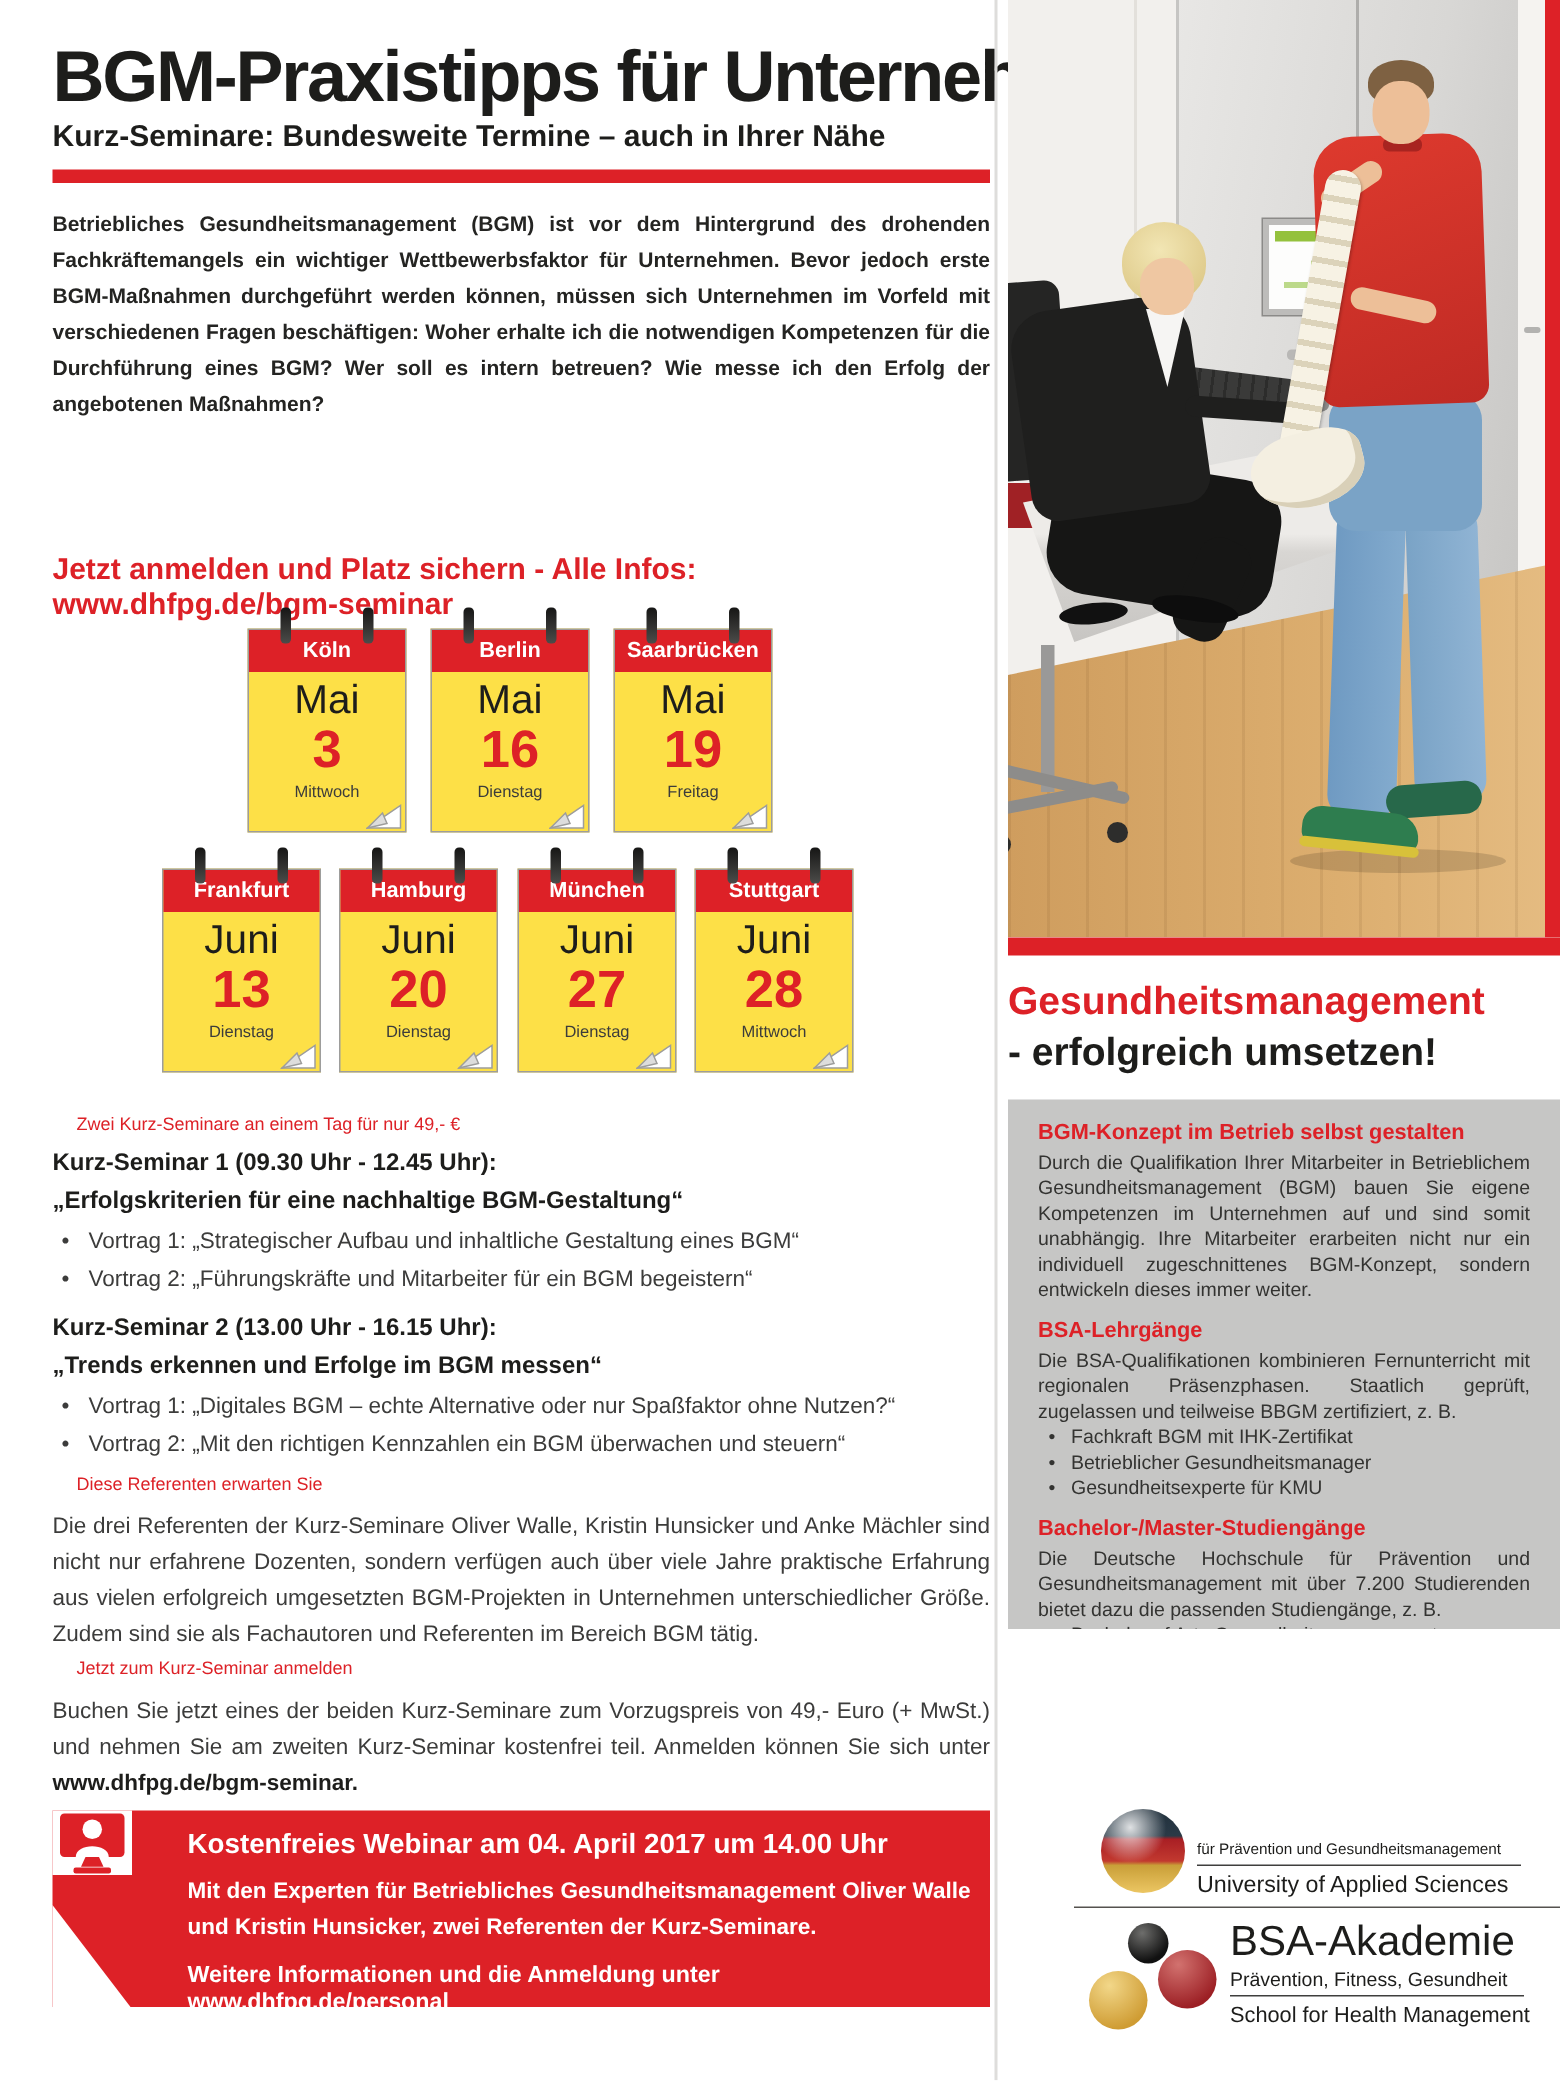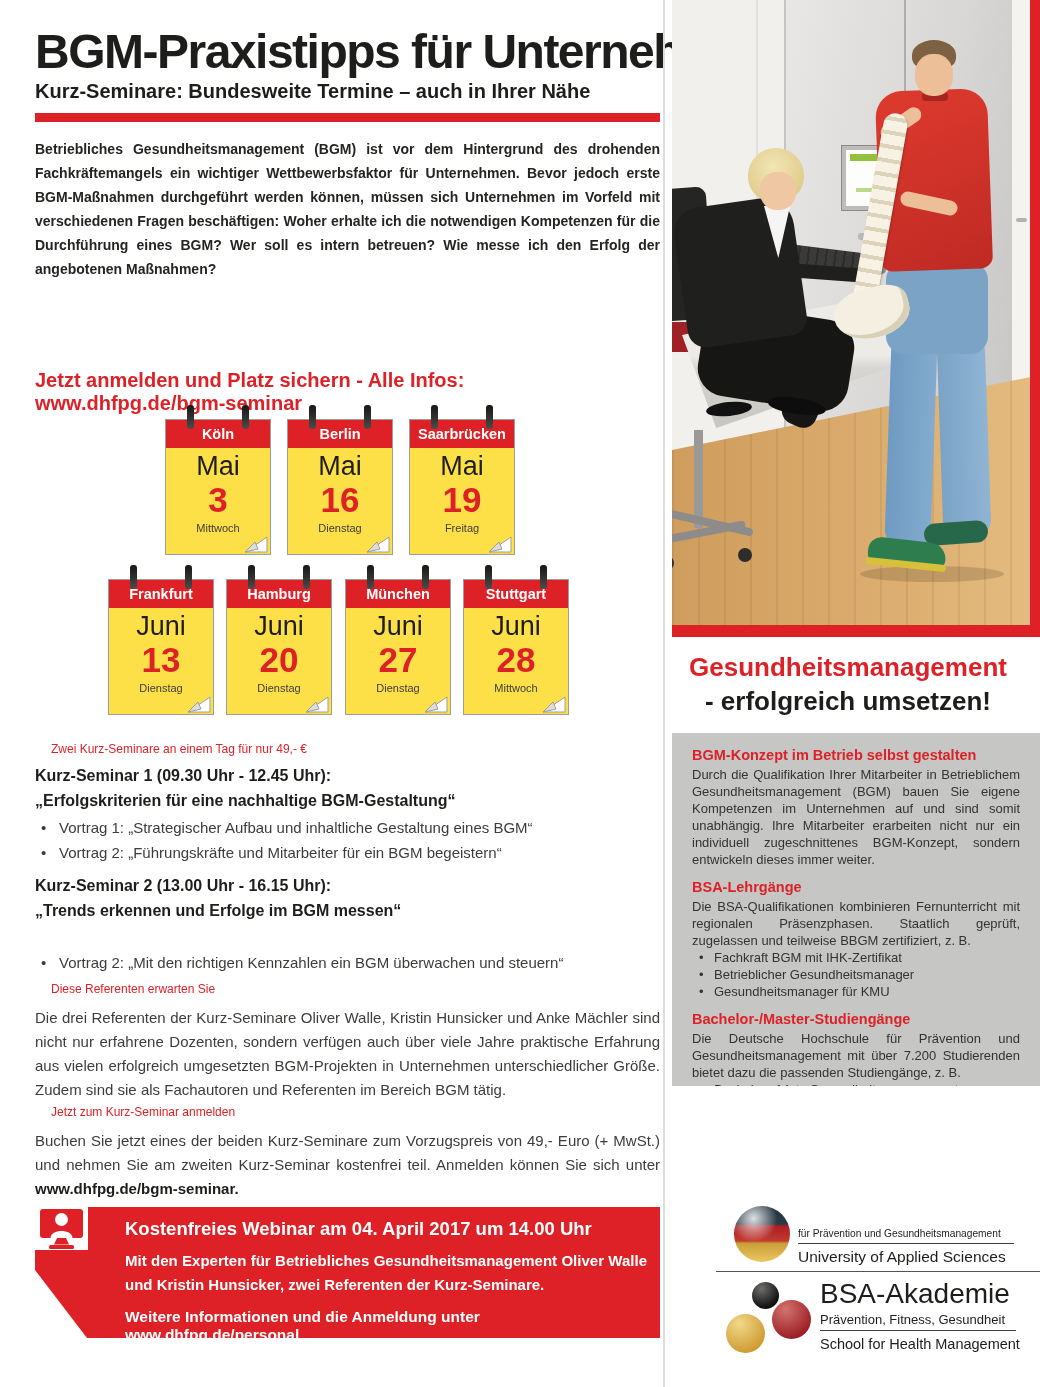--- a/index.html
+++ b/index.html
@@ -101,21 +101,21 @@
   .ph-pelvis{left:162px;top:288px;width:76px;height:50px;background:#f4efe1;border-radius:50% 40% 55% 60%;transform:rotate(-14deg);box-shadow:inset -5px -5px 0 #d9d0b8}
   .ph-m-hips{left:214px;top:262px;width:102px;height:92px;background:#7aa3c6;border-radius:18px}
   .ph-m-leg1{left:216px;top:336px;width:46px;height:210px;background:linear-gradient(90deg,#6f9ac2,#83abce);border-radius:16px;transform:rotate(2deg)}
   .ph-m-leg2{left:268px;top:336px;width:48px;height:200px;background:linear-gradient(90deg,#7aa3c6,#90b4d4);border-radius:16px;transform:rotate(-2deg)}
   .ph-m-shoe1{left:196px;top:540px;width:78px;height:26px;background:#2e7d4f;border-radius:14px 18px 10px 10px;transform:rotate(6deg)}
   .ph-m-sole1{left:194px;top:561px;width:80px;height:7px;background:#d8c13a;border-radius:4px;transform:rotate(6deg)}
   .ph-m-shoe2{left:252px;top:522px;width:64px;height:22px;background:#27684a;border-radius:12px;transform:rotate(-4deg)}
   .ph-shadow{left:188px;top:566px;width:144px;height:16px;background:rgba(0,0,0,.14);border-radius:50%}
 
   .sredbar{position:absolute;left:0;top:625px;width:368px;height:12px;background:var(--red)}
-  .shead{position:absolute;left:0;top:650px;width:368px;text-align:center;padding-right:16px;line-height:34px;font-weight:bold;font-size:26px}
+  .shead{position:absolute;left:0;top:650px;width:368px;text-align:left;padding-right:16px;line-height:34px;font-weight:bold;font-size:26px}
   .shead .l1{color:var(--red)}
   .shead .l2{color:var(--ink)}
 
   .graybox{position:absolute;left:0;top:733px;width:368px;height:353px;background:var(--gray);padding:14px 20px 0 20px;overflow:hidden}
   .g-title{font-size:14.5px;font-weight:bold;color:var(--red);margin-bottom:3px}
   .g-para{font-size:13px;line-height:17px;text-align:justify;color:#333331}
   .g-gap{height:11px}
   .g-bullet{position:relative;font-size:13px;line-height:17px;padding-left:22px;color:#333331}
   .g-bullet::before{content:"•";position:absolute;left:7px}
   .g-contact{font-size:14.5px;font-weight:bold;color:var(--ink);margin-top:13px}
@@ -254,20 +254,21 @@
     </div>
 
     <div class="red-h" style="top:742px">Zwei Kurz-Seminare an einem Tag für nur 49,- €</div>
     <div class="blk-h" style="top:767px">Kurz-Seminar 1 (09.30 Uhr - 12.45 Uhr):</div>
     <div class="blk-h" style="top:792px">„Erfolgskriterien für eine nachhaltige BGM-Gestaltung“</div>
     <div class="vbullet" style="top:818px">Vortrag 1: „Strategischer Aufbau und inhaltliche Gestaltung eines BGM“</div>
     <div class="vbullet" style="top:843px">Vortrag 2: „Führungskräfte und Mitarbeiter für ein BGM begeistern“</div>
 
     <div class="blk-h" style="top:877px">Kurz-Seminar 2 (13.00 Uhr - 16.15 Uhr):</div>
     <div class="blk-h" style="top:902px">„Trends erkennen und Erfolge im BGM messen“</div>
+    <div class="vbullet" style="top:928px">Vortrag 1: „Digitales BGM – echte Alternative oder nur Spaßfaktor ohne Nutzen?“</div>
     <div class="vbullet" style="top:953px">Vortrag 2: „Mit den richtigen Kennzahlen ein BGM überwachen und steuern“</div>
 
     <div class="red-h" style="top:982px">Diese Referenten erwarten Sie</div>
     <div class="p-just" style="top:1006px">Die drei Referenten der Kurz-Seminare Oliver Walle, Kristin Hunsicker und Anke Mächler sind nicht nur erfahrene Dozenten, sondern verfügen auch über viele Jahre praktische Erfahrung aus vielen erfolgreich umgesetzten BGM-Projekten in Unternehmen unterschiedlicher Größe. Zudem sind sie als Fachautoren und Referenten im Bereich BGM tätig.</div>
 
     <div class="red-h" style="top:1105px">Jetzt zum Kurz-Seminar anmelden</div>
     <p class="p-just" style="top:1129px"><span>Buchen Sie jetzt eines der beiden Kurz-Seminare zum Vorzugspreis von 49,- Euro (+ MwSt.) und nehmen Sie am zweiten Kurz-Seminar kostenfrei teil. Anmelden können Sie sich unter</span> <b style="color:var(--ink)">www.dhfpg.de/bgm-seminar.</b></p>
 
     <div class="webinar">
       <div class="wtile">
@@ -353,21 +354,21 @@
     </div>
 
     <div class="graybox">
       <div class="g-title">BGM-Konzept im Betrieb selbst gestalten</div>
       <div class="g-para">Durch die Qualifikation Ihrer Mitarbeiter in Betrieblichem Gesundheitsmanagement (BGM) bauen Sie eigene Kompetenzen im Unternehmen auf und sind somit unabhängig. Ihre Mitarbeiter erarbeiten nicht nur ein individuell zugeschnittenes BGM-Konzept, sondern entwickeln dieses immer weiter.</div>
       <div class="g-gap"></div>
       <div class="g-title">BSA-Lehrgänge</div>
       <div class="g-para">Die BSA-Qualifikationen kombinieren Fernunterricht mit regionalen Präsenzphasen. Staatlich geprüft, zugelassen und teilweise BBGM zertifiziert, z. B.</div>
       <div class="g-bullet">Fachkraft BGM mit IHK-Zertifikat</div>
       <div class="g-bullet">Betrieblicher Gesundheitsmanager</div>
-      <div class="g-bullet">Gesundheitsmanager für KMU</div>
+      <div class="g-bullet">Gesundheitsexperte für KMU</div>
       <div class="g-gap"></div>
       <div class="g-title">Bachelor-/Master-Studiengänge</div>
       <div class="g-para">Die Deutsche Hochschule für Prävention und Gesundheitsmanagement mit über 7.200 Studierenden bietet dazu die passenden Studiengänge, z. B.</div>
       <div class="g-bullet">Bachelor of Arts Gesundheitsmanagement</div>
       <div class="g-contact">Tel. +49 681 6855 143 • dhfpg.de/personal</div>
     </div>
 
     <div class="logos">
       <div class="ball-dhfpg"></div>
       <div class="dh-sub">für Prävention und Gesundheitsmanagement</div>

